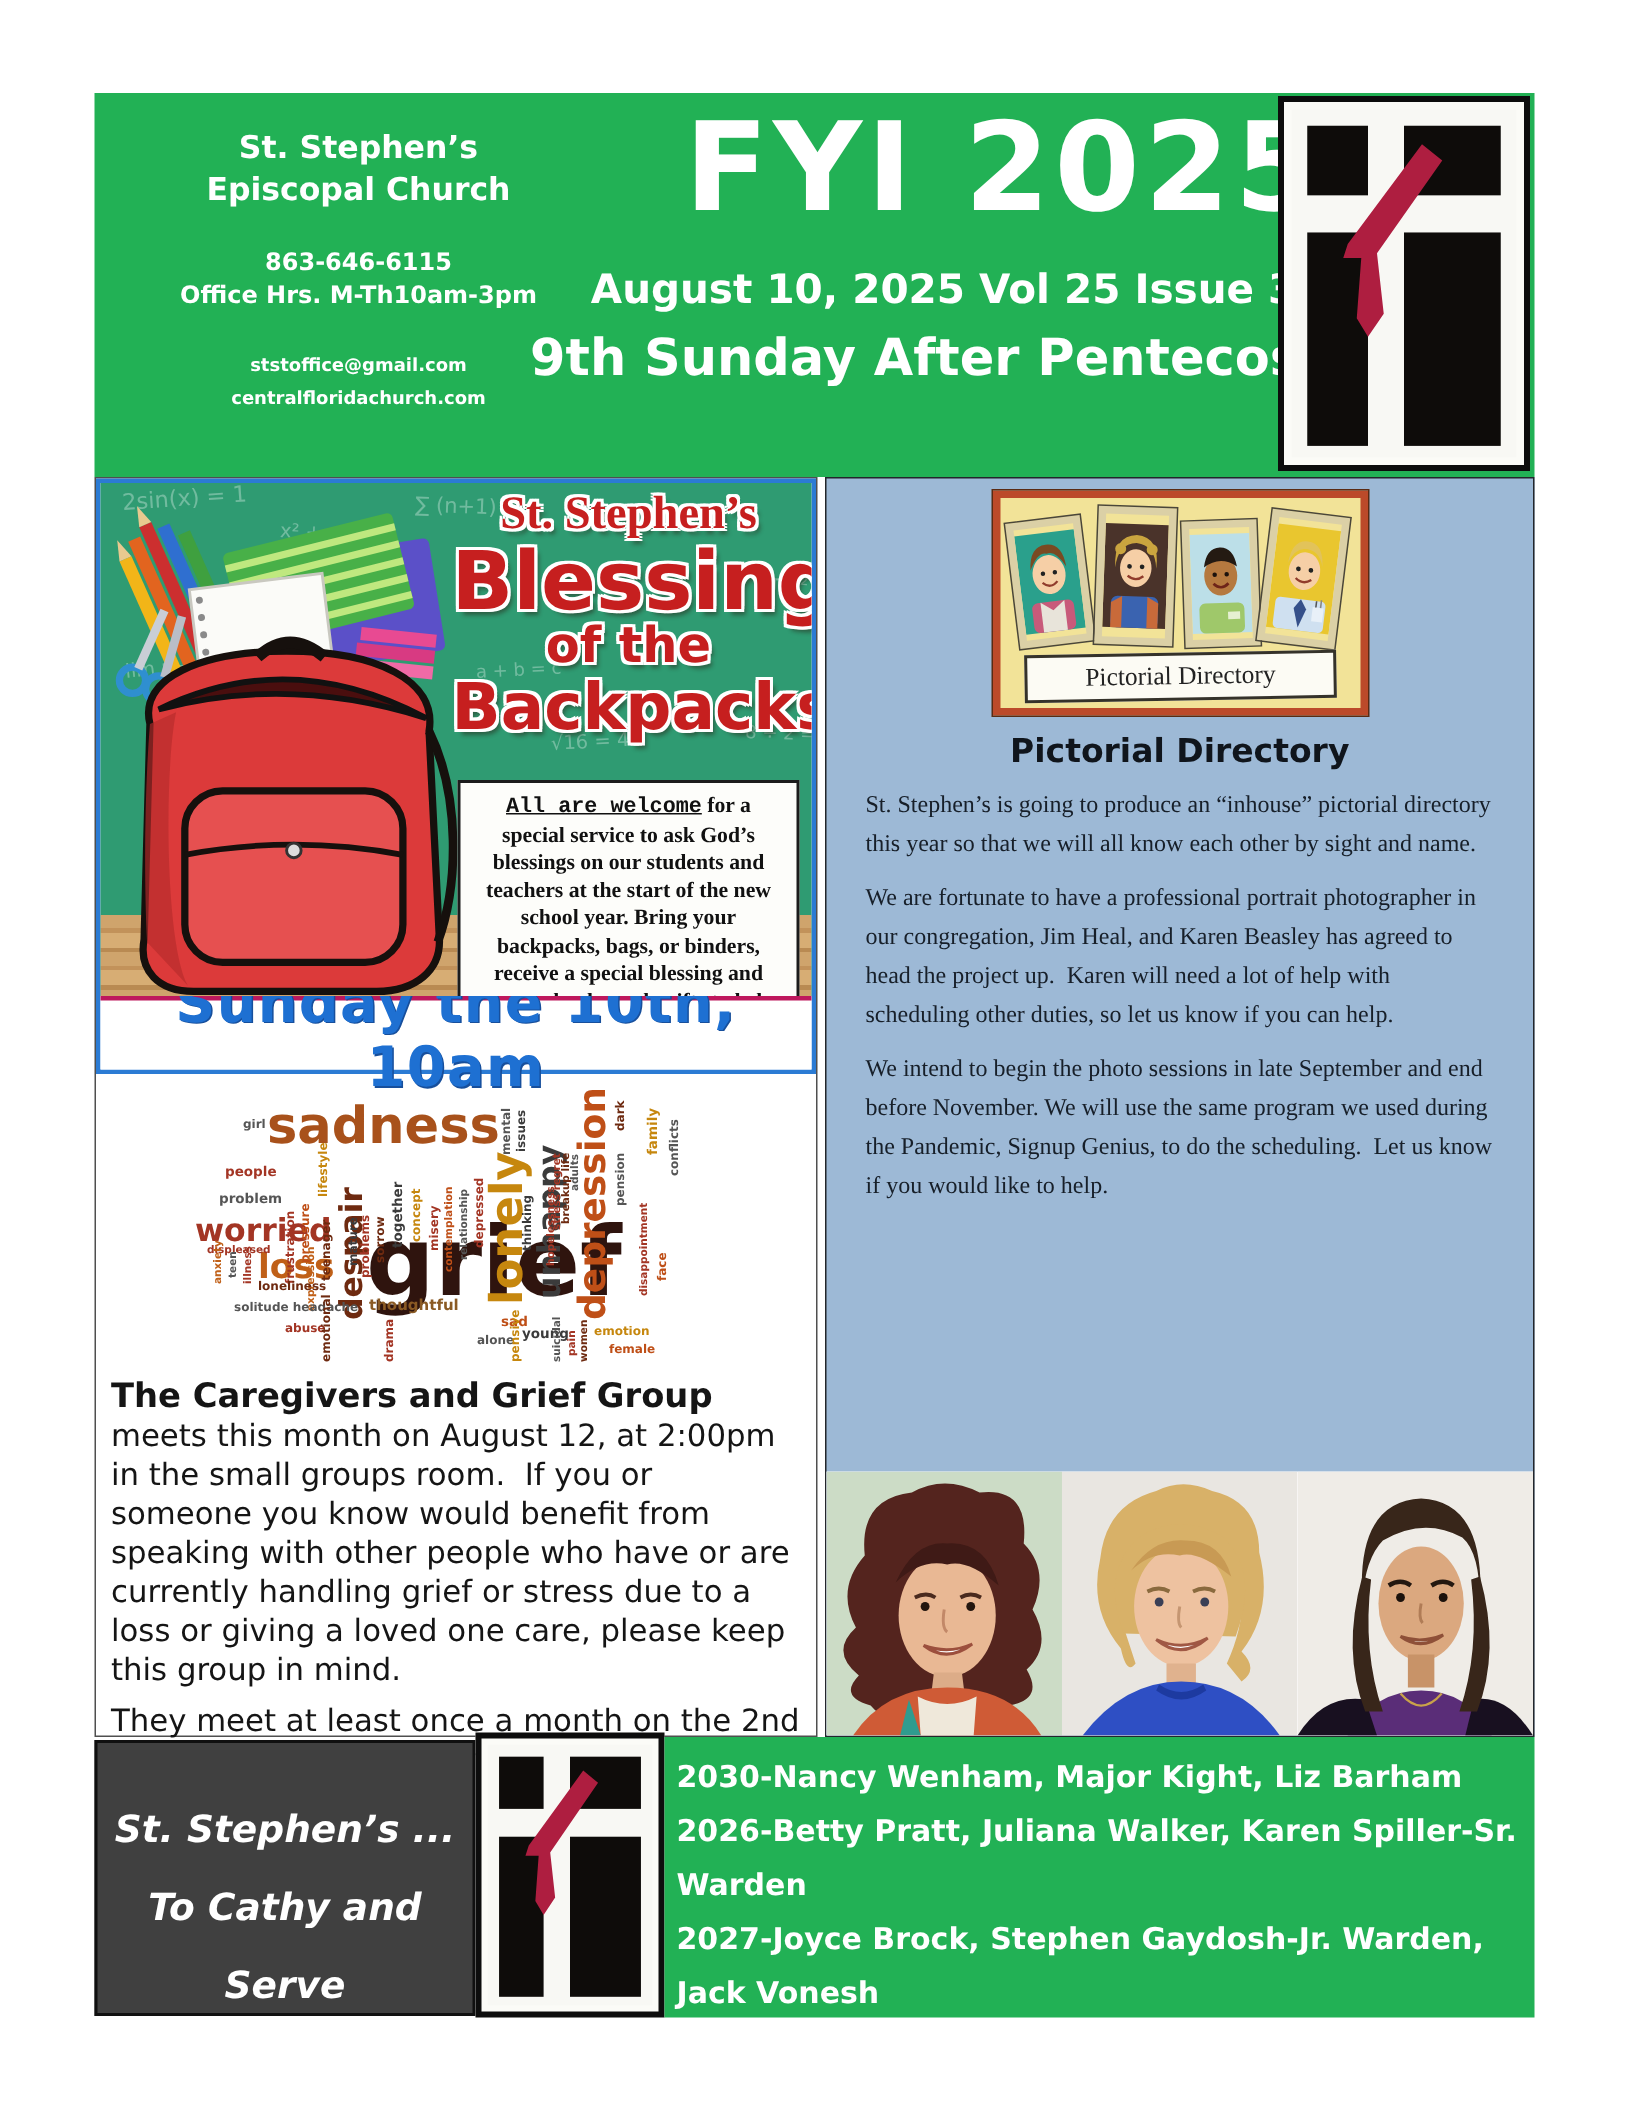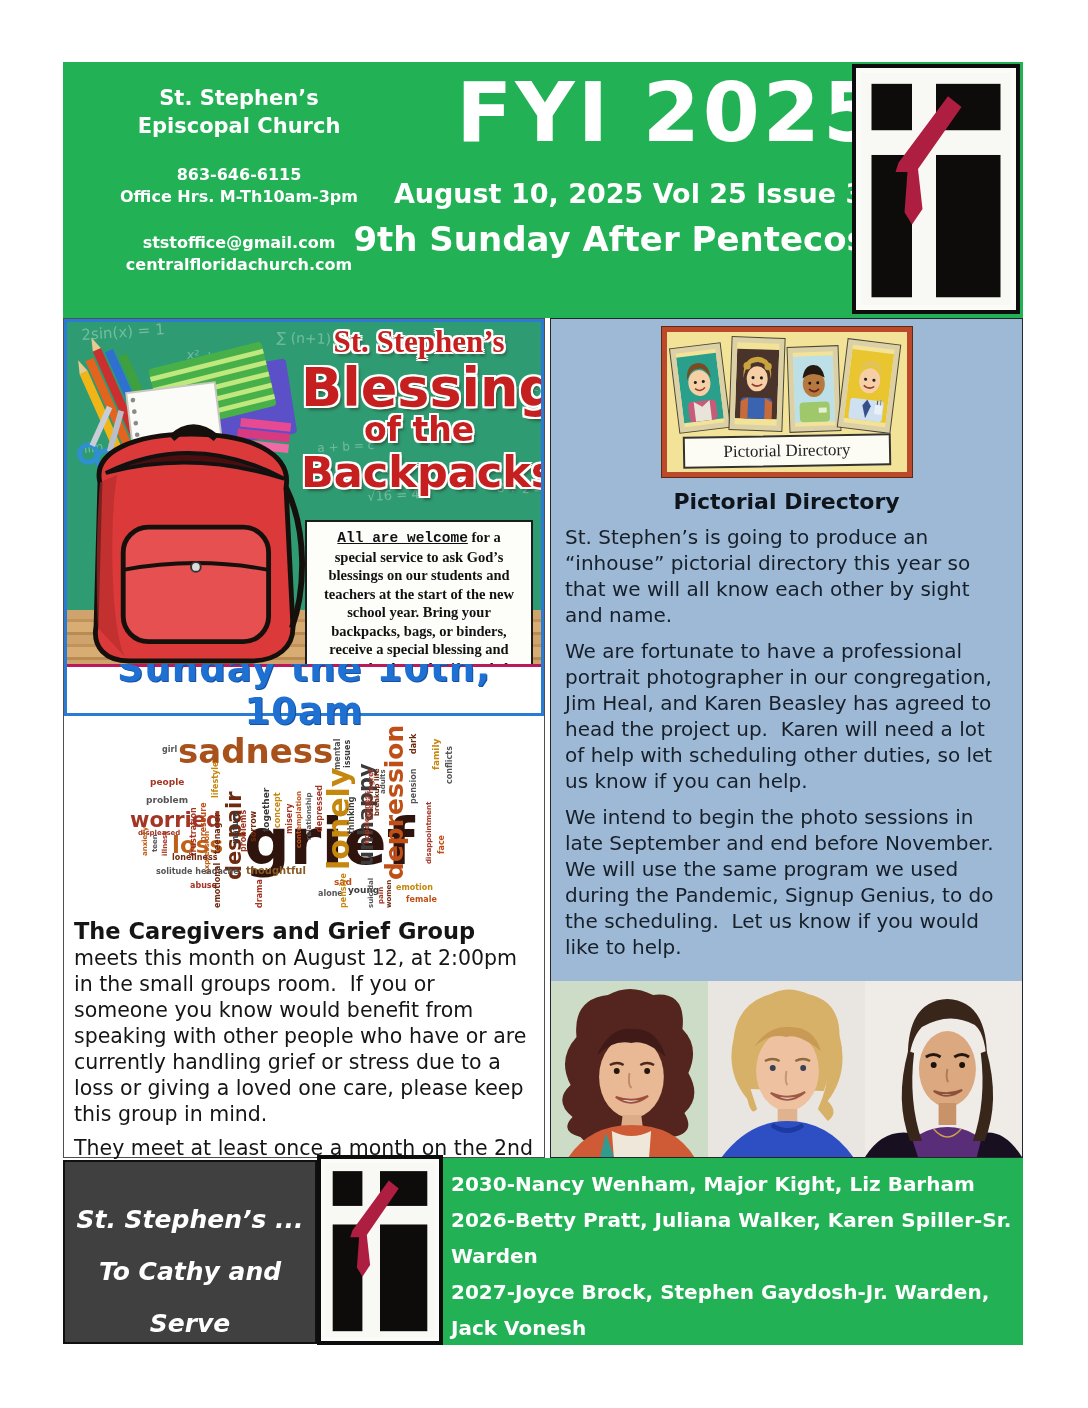--- a/index.html
+++ b/index.html
@@ -4,21 +4,21 @@
 <style>
   html,body{margin:0;padding:0;background:#fff;}
   body{font-family:"DejaVu Sans",sans-serif;}
   .page{position:relative;width:1088px;height:1408px;background:#fff;overflow:hidden;}
 
   
   .masthead{position:absolute;left:63px;top:62px;width:960px;height:256px;background:#22b155;color:#fff;}
   .mast-left{position:absolute;left:8px;top:22px;width:336px;text-align:center;font-weight:bold;}
   .church-name{font-size:21px;line-height:28px;}
   .mast-address{margin-top:24px;font-size:16px;line-height:22px;}
-  .mast-contact{margin-top:24px;font-size:16px;line-height:22px;}
+  .mast-contact{margin-top:24px;font-size:12px;line-height:22px;}
   .mast-center{position:absolute;left:290px;top:4px;width:530px;text-align:right;font-weight:bold;}
   .fyi-title{font-size:82px;line-height:94px;letter-spacing:3px;}
   .issue-line{margin-top:18px;font-size:27px;}
   .subtitle{margin-top:10px;font-size:34px;}
   .cross-box{background:#fbfbf7;border:4px solid #0d0d0d;box-sizing:border-box;padding:5px;}
   .mast-logo{position:absolute;top:2px;right:3px;width:168px;height:250px;}
   .cross-box svg{width:100%;height:100%;display:block;}
 
   
   .left-col{position:absolute;left:63px;top:318px;width:482px;height:840px;background:#fff;border:1px solid #4f4f4f;box-sizing:border-box;}
@@ -49,21 +49,21 @@
   .dir-art{position:relative;width:250px;height:150px;margin:8px auto 2px;background:#f2e398;border:5px solid #bc4a2a;outline:1px solid #5a2a12;box-sizing:border-box;}
   .frame{position:absolute;box-sizing:border-box;border:5px solid #dbd0a6;outline:1px solid #4a463a;}
   .frame svg{width:100%;height:100%;display:block;}
   .f1{left:8px;top:14px;width:50px;height:84px;transform:rotate(-7deg);}
   .f2{left:64px;top:6px;width:52px;height:92px;transform:rotate(2deg);}
   .f3{left:122px;top:15px;width:50px;height:84px;transform:rotate(-2deg);}
   .f4{left:176px;top:10px;width:52px;height:88px;transform:rotate(7deg);}
   .dir-banner{position:absolute;left:16px;right:16px;bottom:5px;height:28px;background:#fcfbf4;border:2px solid #35322a;
     font-family:"Liberation Serif",serif;font-size:17px;display:flex;align-items:center;justify-content:center;color:#222;transform:rotate(-1deg);}
   .dir-h{margin:12px 0 4px;text-align:center;font-size:22px;font-weight:bold;color:#10151c;}
-  .dir-p{margin:10px 14px;font-size:20px;line-height:26px;color:#171f29;white-space:pre-wrap;}
+  .dir-p{margin:10px 26px;font-size:16px;line-height:26px;color:#171f29;white-space:pre-wrap;font-family:Liberation Serif, serif;}
   .photos{position:absolute;left:0;bottom:0;width:100%;height:176px;display:flex;background:#fff;}
   .photos svg{width:33.333%;height:176px;display:block;}
 
   
   .motto-box{position:absolute;left:63px;top:1160px;width:254px;height:184px;background:#404040;border:2px solid #101010;box-sizing:border-box;
     text-align:center;color:#fff;font-weight:bold;font-style:italic;font-size:25px;padding-top:32px;}
   .motto-box div{line-height:52px;}
   .footer-logo{position:absolute;left:317px;top:1155px;width:126px;height:190px;padding:4px;}
   .vestry{position:absolute;left:443px;top:1158px;width:580px;height:187px;background:#22b155;color:#fff;font-weight:bold;font-size:20px;
     box-sizing:border-box;padding:8px 0 0 8px;}

